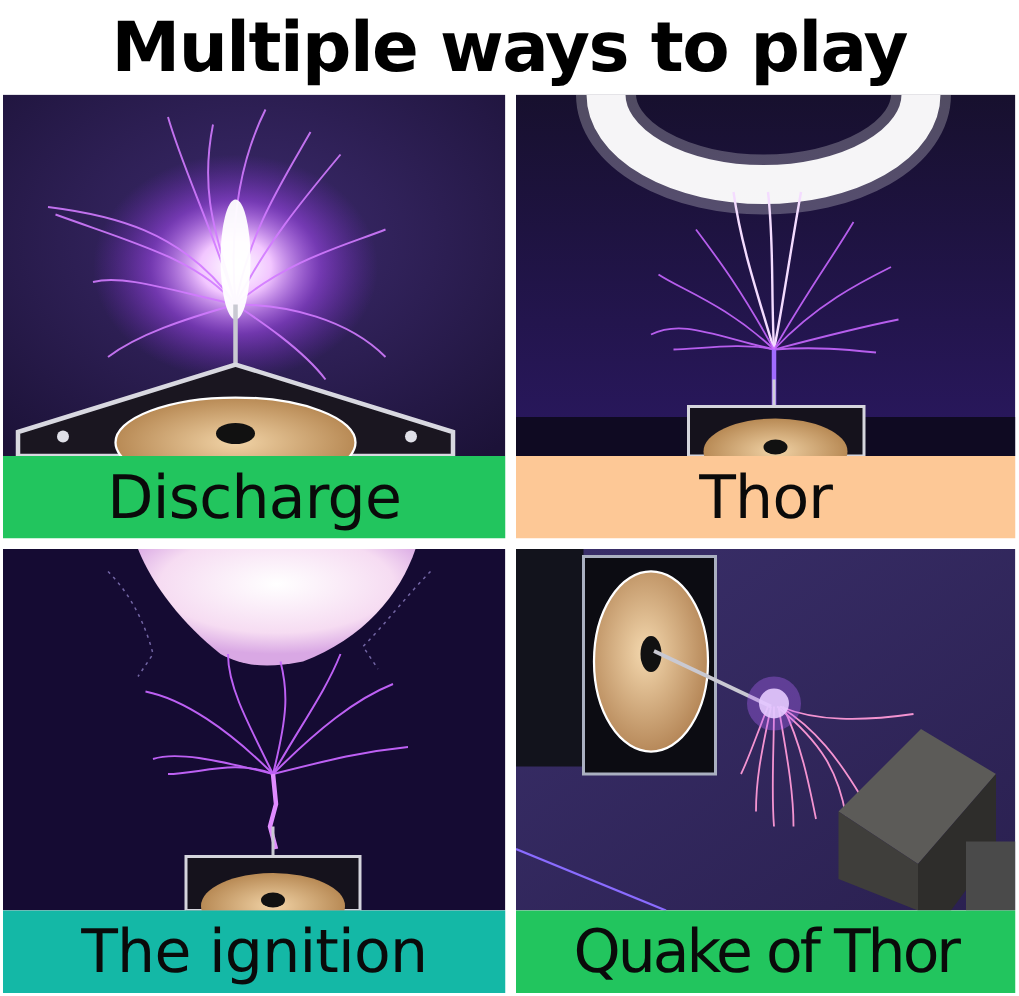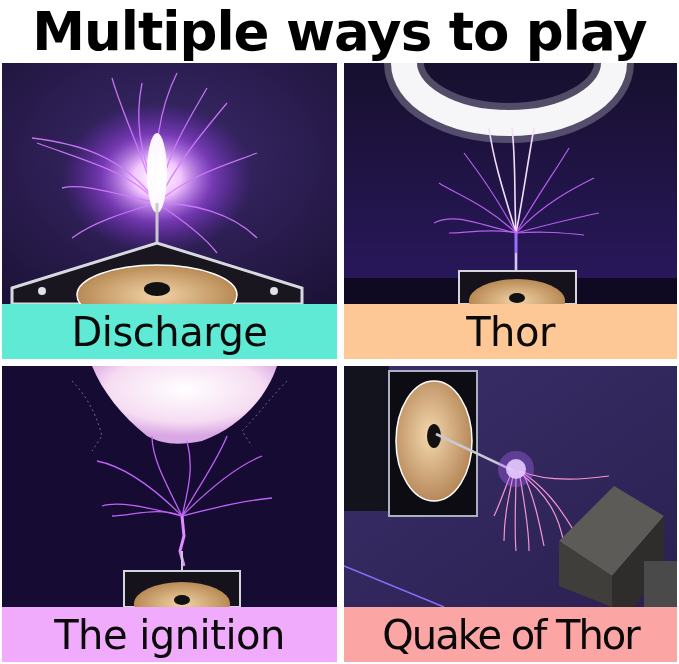--- a/index.html
+++ b/index.html
@@ -1,18 +1,18 @@
 <!DOCTYPE html>
 <html><head>
 <meta charset="utf-8">
 <style>
   html,body{margin:0;padding:0;background:#ffffff;}
   body{width:679px;height:664px;position:relative;overflow:hidden;font-family:"Liberation Sans","DejaVu Sans",sans-serif;}
   .title{position:absolute;left:0;top:0;width:679px;height:62px;display:flex;align-items:center;justify-content:center;
-    font-family:"DejaVu Sans",sans-serif;font-weight:bold;font-size:53px;letter-spacing:-1px;color:#000;line-height:1;}
+    font-family:"DejaVu Sans",sans-serif;font-weight:bold;font-size:46px;letter-spacing:-1px;color:#000;line-height:1;}
   .panel{position:absolute;overflow:hidden;}
   .photo{position:absolute;left:0;top:0;right:0;}
   .band{position:absolute;left:0;right:0;bottom:0;display:flex;align-items:center;justify-content:center;color:#0a0a0a;
     font-family:"DejaVu Sans",sans-serif;font-size:40px;letter-spacing:-0.5px;line-height:1;}
   svg{display:block;}
 </style>
 </head>
 <body>
 
 <div class="title">Multiple ways to play</div>
@@ -54,21 +54,21 @@
       </g>
       <ellipse cx="155" cy="110" rx="10" ry="40" fill="#ffffff" opacity="0.95"></ellipse>
       <line x1="155" y1="140" x2="155" y2="225" stroke="#c9c9d2" stroke-width="3"></line>
       <polygon points="10,225 155,180 300,225 300,241 10,241" fill="#1a1620" stroke="#d8d8e0" stroke-width="3"></polygon>
       <ellipse cx="155" cy="232" rx="80" ry="30" fill="url(#disc1)" stroke="#ffffff" stroke-width="1.5"></ellipse>
       <ellipse cx="155" cy="226" rx="13" ry="7" fill="#111"></ellipse>
       <circle cx="40" cy="228" r="4" fill="#e0e0e8"></circle>
       <circle cx="272" cy="228" r="4" fill="#e0e0e8"></circle>
     </svg>
   </div>
-  <div class="band" style="height:55px;background:#5eead4;">
+  <div class="band" style="height:55px;background:#22c55e;">
     <span>Discharge</span>
   </div>
 </div>
 
 <div class="panel" style="left:344px;top:63px;width:333px;height:296px;">
   <div class="photo" style="height:241px;">
     <svg width="333" height="241" viewBox="0 0 333 241">
       <defs>
         <linearGradient id="bg2" x1="0" y1="0" x2="0" y2="1">
           <stop offset="0" stop-color="#17102e"></stop>
@@ -140,21 +140,21 @@
         <path d="M180 150 C200 115 215 95 225 70"></path>
         <path d="M180 150 C155 140 130 150 110 150"></path>
       </g>
       <path d="M180 150 L182 170 L178 185 L182 200" stroke="#e08cff" stroke-width="3" fill="none"></path>
       <line x1="180" y1="185" x2="180" y2="232" stroke="#c9c9d2" stroke-width="2"></line>
       <polygon points="122,205 238,205 238,241 122,241" fill="#15121c" stroke="#d5d5dd" stroke-width="2"></polygon>
       <ellipse cx="180" cy="238" rx="48" ry="22" fill="url(#disc3)"></ellipse>
       <ellipse cx="180" cy="234" rx="8" ry="5" fill="#111"></ellipse>
     </svg>
   </div>
-  <div class="band" style="height:55px;background:#f0abfc;">
+  <div class="band" style="height:55px;background:#14b8a6;">
     <span>The ignition</span>
   </div>
 </div>
 
 <div class="panel" style="left:344px;top:366px;width:333px;height:296px;">
   <div class="photo" style="height:241px;">
     <svg width="333" height="241" viewBox="0 0 333 241">
       <defs>
         <linearGradient id="table" x1="0" y1="0" x2="1" y2="1">
           <stop offset="0" stop-color="#3a2f6a"></stop>
@@ -183,16 +183,16 @@
         <path d="M174 105 C205 130 215 150 220 178"></path>
       </g>
       <circle cx="172" cy="103" r="10" fill="#ffffff" opacity="0.9"></circle>
       <circle cx="172" cy="103" r="18" fill="#b466ff" opacity="0.35"></circle>
       <polygon points="215,175 270,120 320,150 268,210" fill="#5c5b58"></polygon>
       <polygon points="215,175 268,210 268,241 215,220" fill="#3f3e3b"></polygon>
       <polygon points="268,210 320,150 320,200 290,241 268,241" fill="#2e2d2b"></polygon>
       <rect x="300" y="195" width="33" height="46" fill="#4a4a4a"></rect>
     </svg>
   </div>
-  <div class="band" style="height:55px;background:#fca5a5;">
+  <div class="band" style="height:55px;background:#22c55e;">
     <span style="letter-spacing:-2px;">Quake of Thor</span>
   </div>
 </div>
 
 </body></html>

